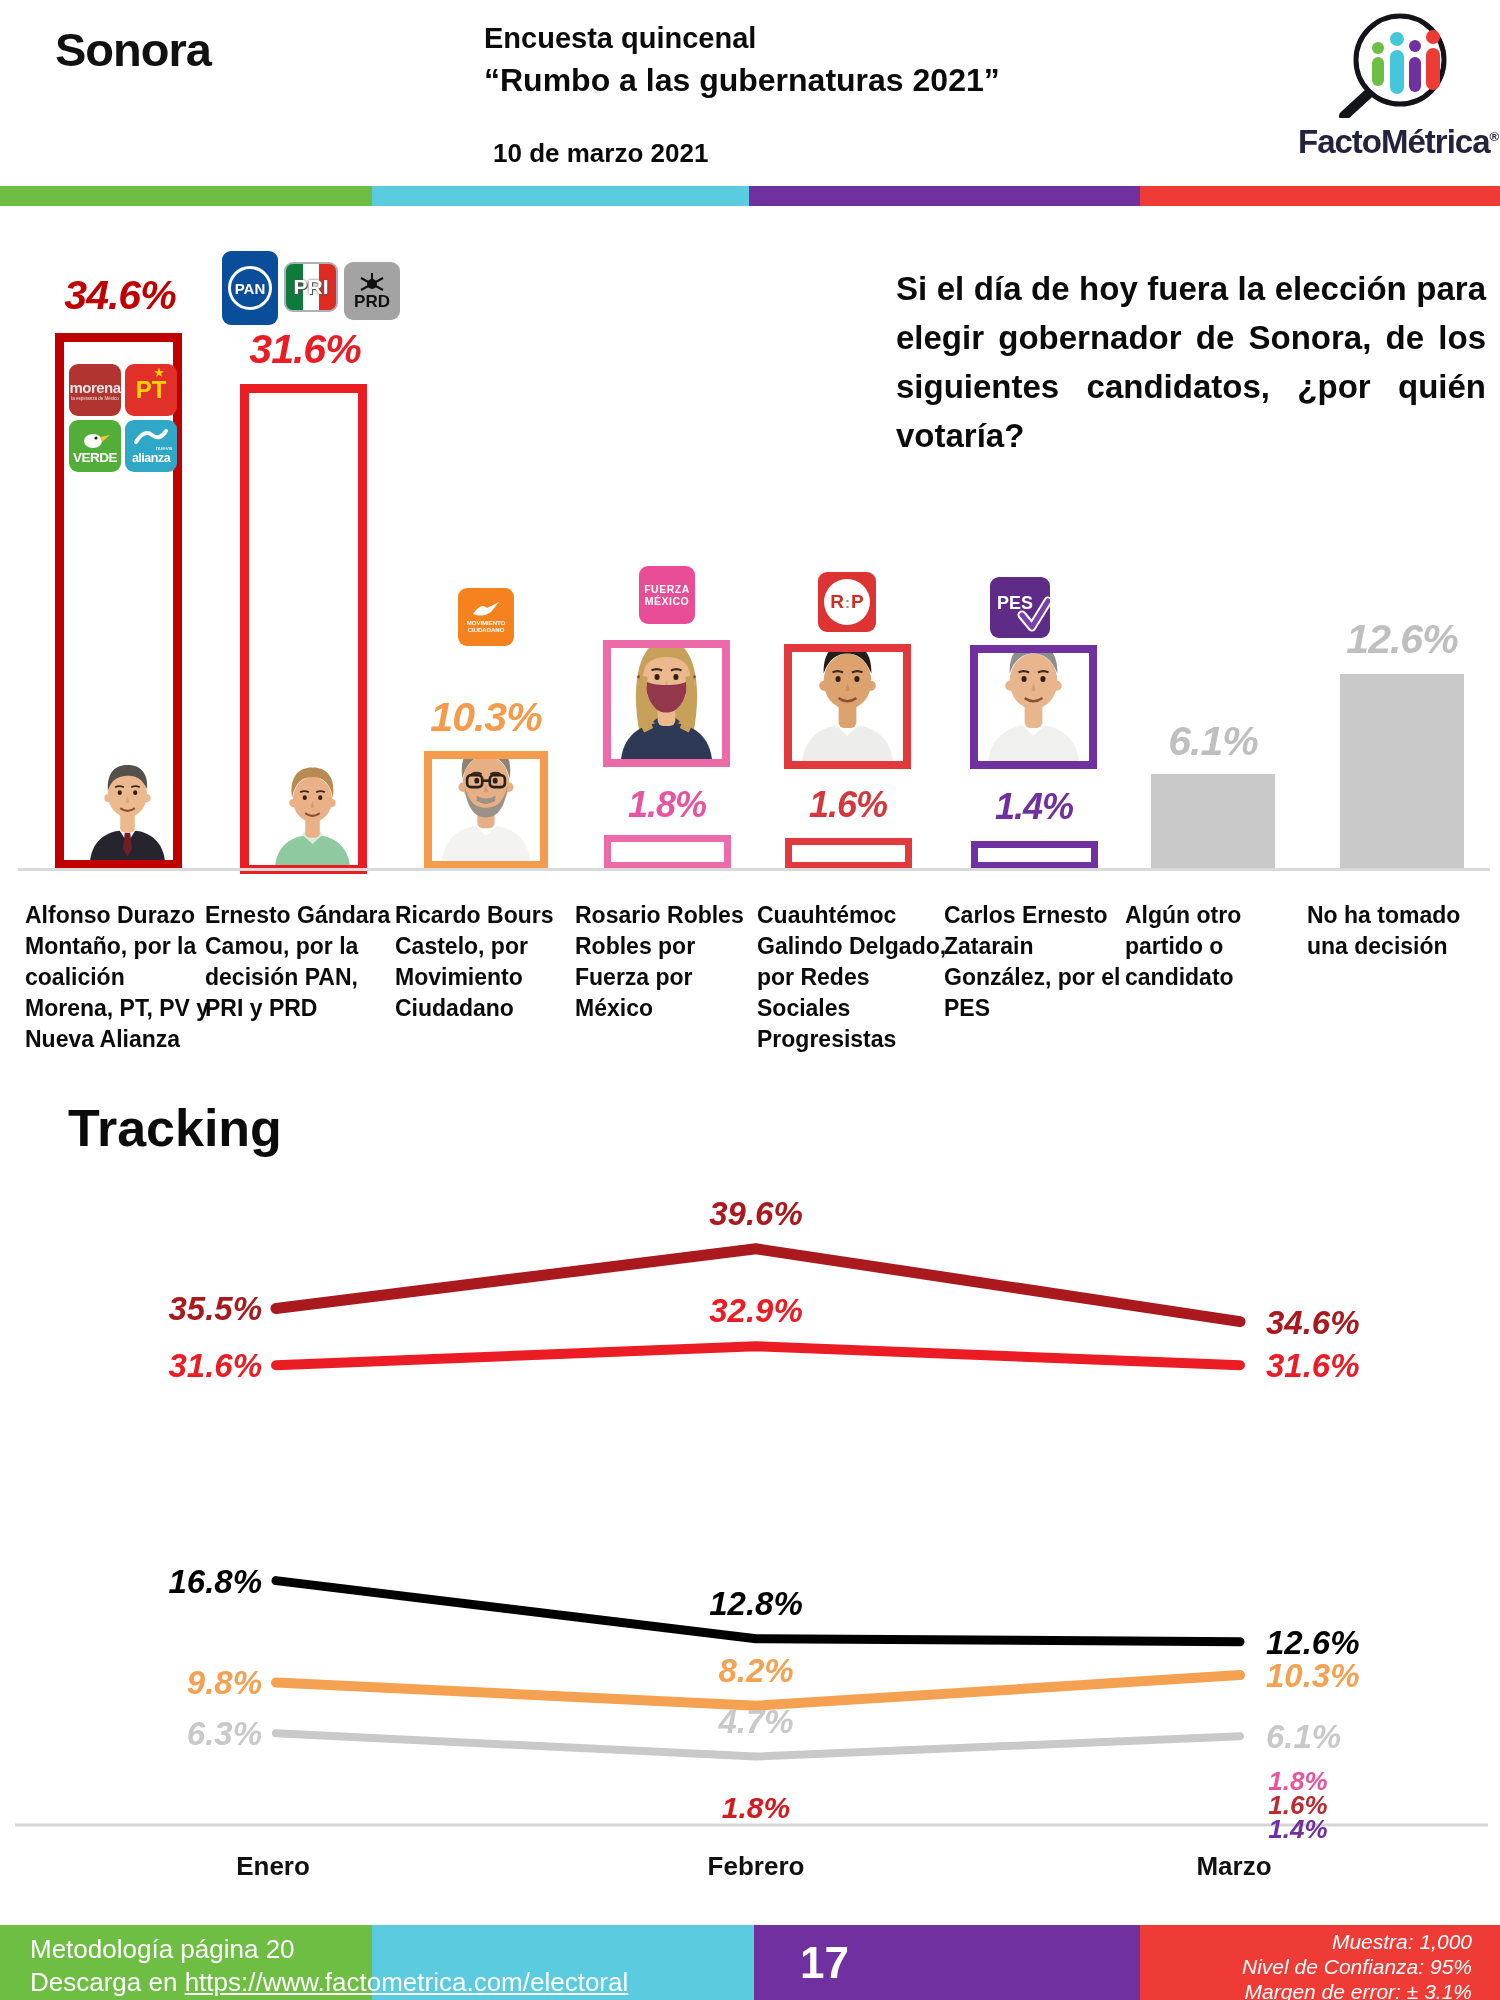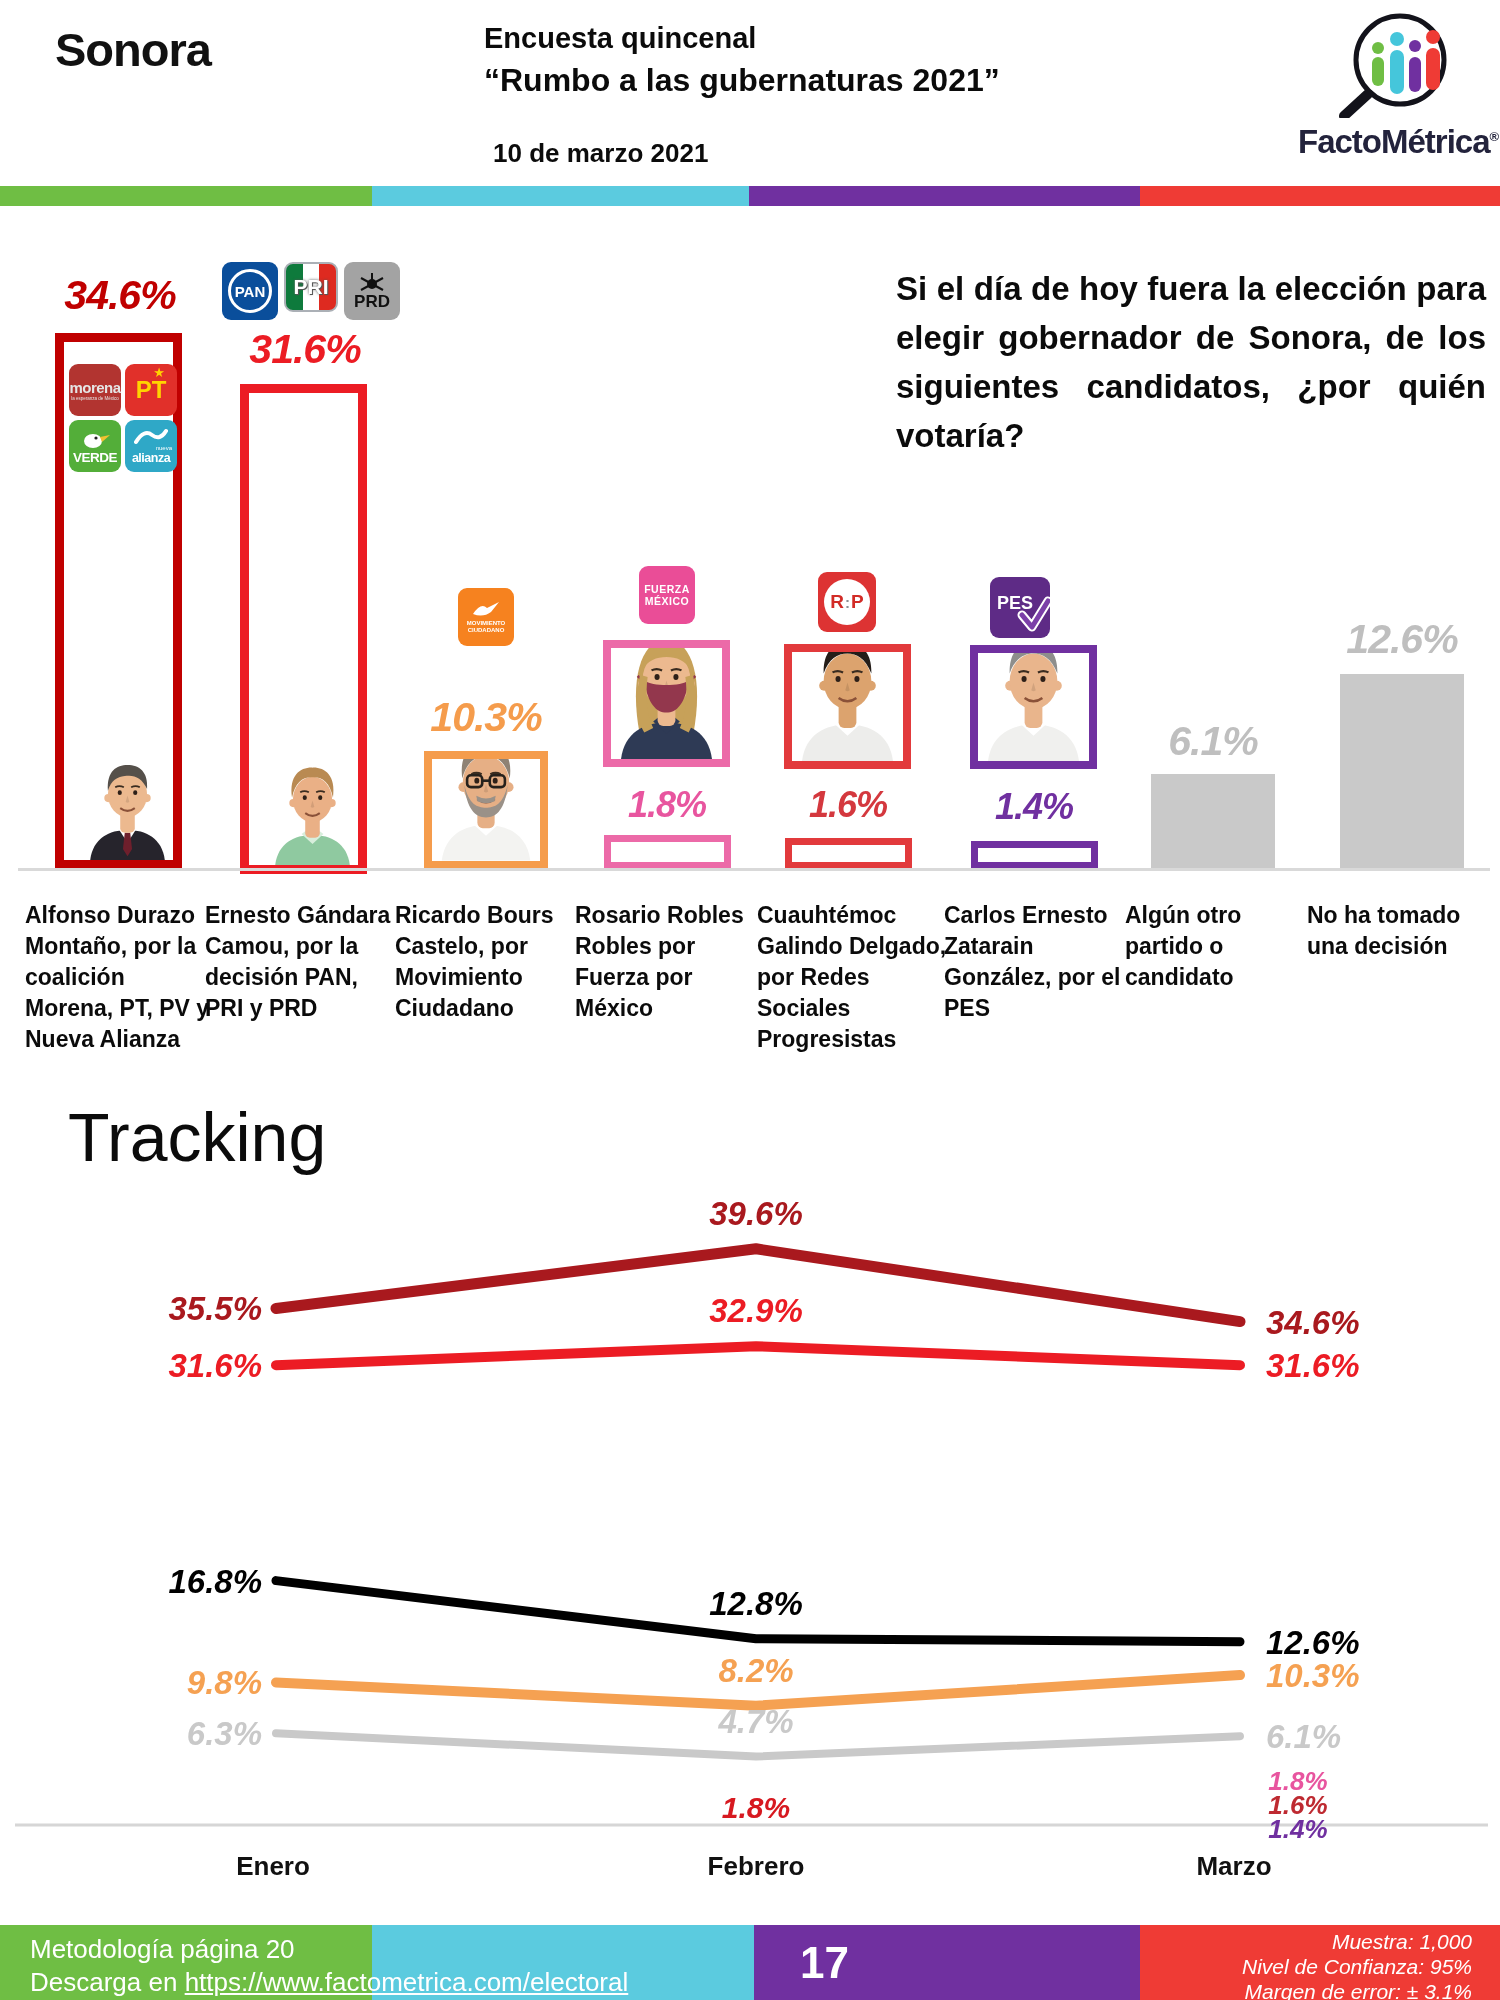--- a/index.html
+++ b/index.html
@@ -59,21 +59,21 @@
   .rsp{background:#DD3333}
   .rsp .circ{width:46px;height:46px;background:#fff;border-radius:50%;display:flex;align-items:center;justify-content:center;font-weight:bold;font-size:19px;color:#D22B26}
   .rsp .circ .dots{color:#8A8F94;font-size:15px;margin:0 1px}
   .pes{background:#5E2B86;color:#fff;position:relative}
   .pes .big{font-size:18px;font-weight:bold;position:absolute;left:7px;top:16px}
 
   
   .cname{position:absolute;width:190px;top:900px;font-size:23px;font-weight:bold;color:#0b0b0b;line-height:31px}
 
   
-  .tracking-title{left:68px;top:1098px;font-size:68px;font-weight:normal;color:#0b0b0b}
+  .tracking-title{left:68px;top:1098px;font-size:52px;font-weight:bold;color:#0b0b0b}
   #trackingChart{left:0;top:1140px;width:1500px;height:760px}
 
   
   .footer-band{left:0;top:1925px;width:1500px;height:75px;display:flex}
   .footer-band div{height:100%}
   .footer-left{left:30px;top:1933px;width:700px;color:#fff;font-size:26px;line-height:33px}
   .footer-left a{color:#fff}
   .page-num{left:755px;top:1938px;width:140px;color:#fff;font-size:44px;font-weight:bold;text-align:left;padding-left:45px}
   .footer-right{left:1150px;top:1929px;width:336px;color:#fff;font-size:21px;font-style:italic;text-align:right;line-height:25px;padding-right:14px}
 </style>
@@ -152,21 +152,21 @@
           <path d="M54,40 Q59,37.5 63.5,40" stroke="#3A2C20" stroke-width="2" fill="none"></path>
           <ellipse cx="41.5" cy="46" rx="2.3" ry="2.7" fill="#2E2018"></ellipse>
           <ellipse cx="58.5" cy="46" rx="2.3" ry="2.7" fill="#2E2018"></ellipse>
           <path d="M50,49 L48,56 Q50,58 52,56 Z" fill="rgba(0,0,0,0.10)"></path>
           <path d="M42,63 Q50,69 58,63" stroke="#8A5138" stroke-width="2.2" fill="none"></path>
           <path d="M28.5,44 C27,22 38,15.5 50,15.5 C63,15.5 73,23 71.5,42 C66,30 58,26.5 49,27.5 C38,28.5 32,33 28.5,44 Z" fill="#55504A"></path>
         </svg>
       </div>
   </div>
 
-  <div class="tile pan abs" style="left:222px;top:262px;width:56px;height:58px">
+  <div class="tile pan abs" style="left:222px;top:251px;width:56px;height:74px">
     <div class="ring">
         <span>PAN</span>
       </div>
   </div>
   <div class="tile pri abs" style="left:284px;top:262px;width:54px;height:50px">
     <span class="big">PRI</span>
   </div>
   <div class="tile prd abs" style="left:344px;top:262px;width:56px;height:58px">
     <svg width="26" height="22" viewBox="0 0 26 22">
         <g stroke="#111" stroke-width="2">

